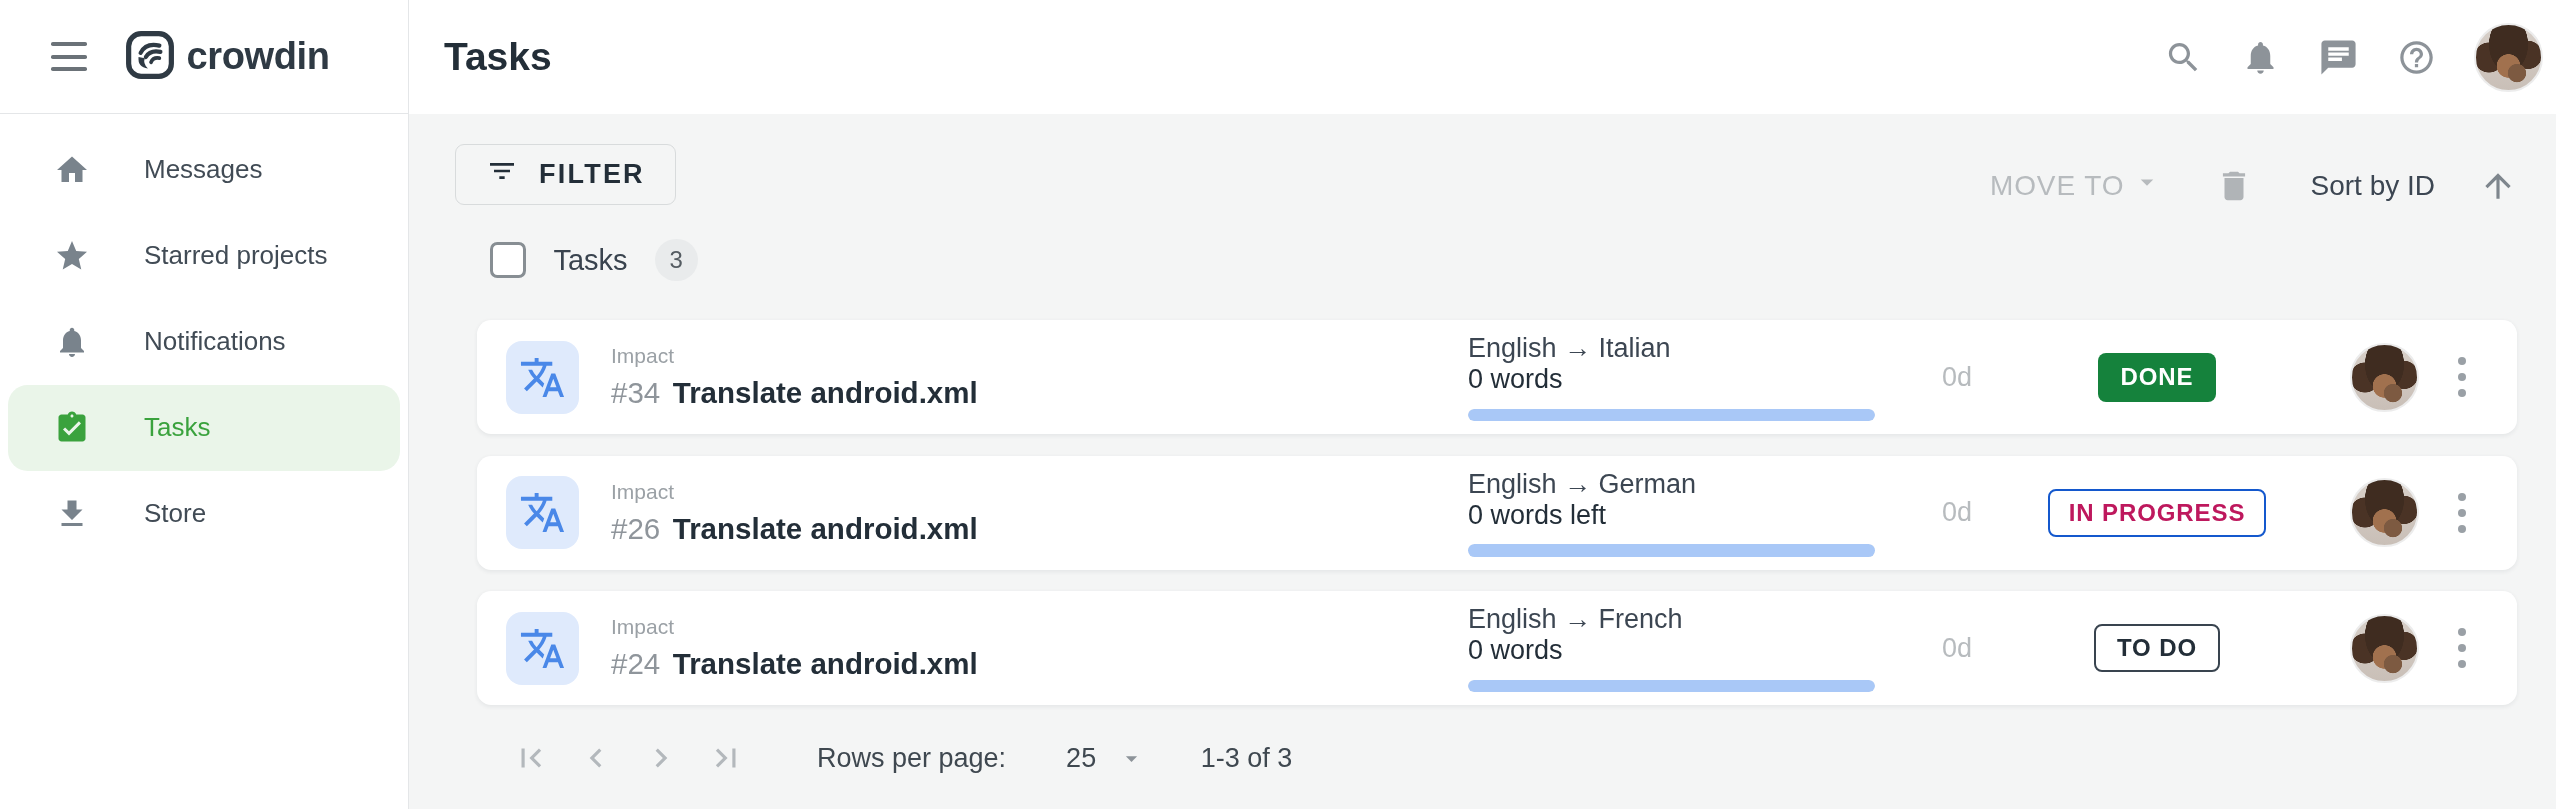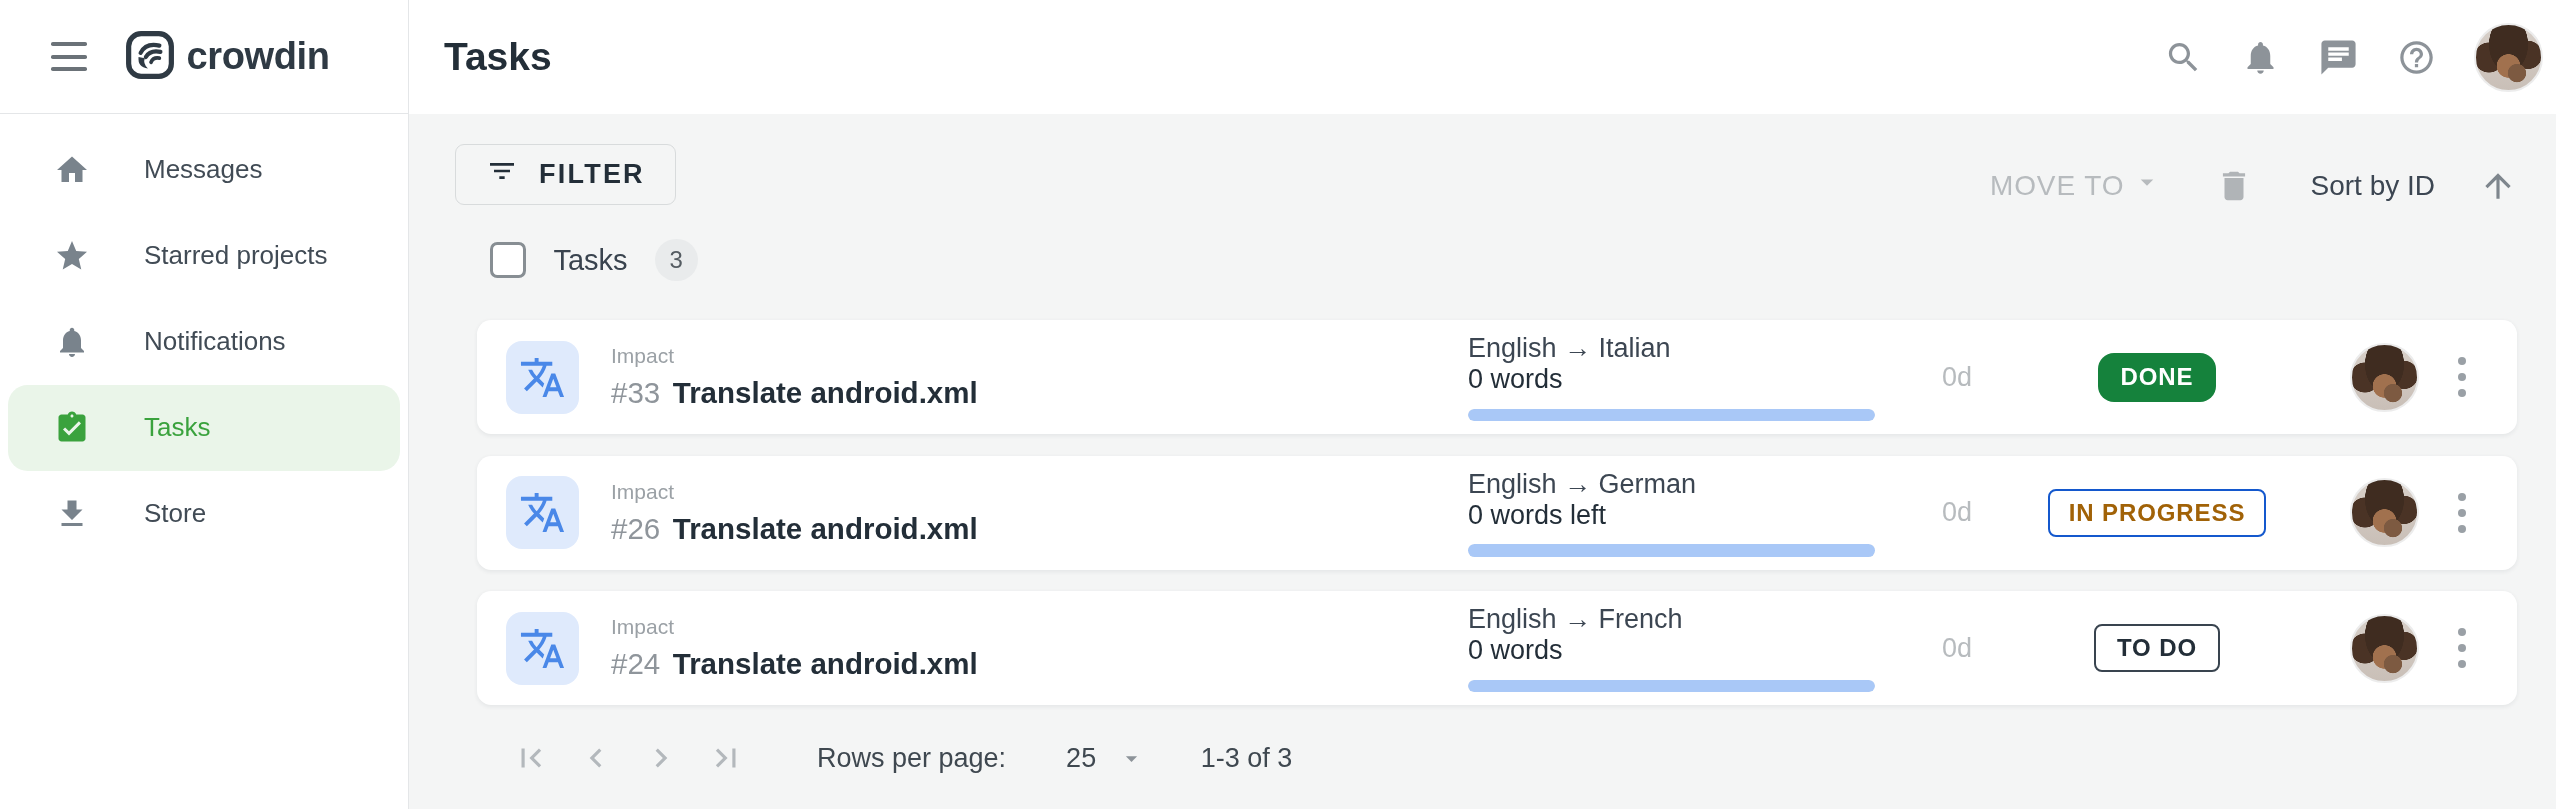--- a/index.html
+++ b/index.html
@@ -67,22 +67,22 @@
   .task-title{font-weight:700;color:#232e38;}
   .task-progress{width:407px;flex:none;display:flex;flex-direction:column;gap:13.4px;}
   .lang-row{display:flex;justify-content:space-between;align-items:baseline;font-size:27px;flex-direction:column;}
   .lang-pair{color:#3c4652;}
   .words-left{color:#232e38;}
   .bar{height:12.5px;border-radius:6.3px;background:#e9edf2;overflow:hidden;}
   .bar-fill{height:100%;background:#a9c8f7;border-radius:6.3px;}
   .task-duration{width:72px;margin-left:67px;flex:none;font-size:27px;color:#b7bbbe;}
   .task-status{width:286px;flex:none;display:flex;justify-content:center;}
   .status-badge{font-size:24px;font-weight:700;letter-spacing:0.9px;border-radius:8px;white-space:nowrap;}
-  .st-done{background:#15823c;color:#fff;padding:10.7px 23px;border-radius:16px;}
-  .st-in-progress{border:2.7px solid #1458cd;color:#a16207;padding:8px 19px;}
+  .st-done{background:#15823c;color:#fff;padding:10.7px 23px;}
+  .st-in-progress{border:2.7px solid #1458cd;color:#be185d;padding:8px 19px;}
   .st-todo{border:2.7px solid #39444f;color:#232e38;padding:8px 20.6px;}
   .task-avatar-wrap{margin-left:50px;flex:none;}
   .kebab{margin-left:23px;flex:none;width:39px;height:57px;display:flex;flex-direction:column;align-items:center;justify-content:center;gap:8px;background:none;border:none;cursor:pointer;}
   .kebab i{width:8px;height:8px;border-radius:50%;background:#9aa0a6;}
 
   .pagination{display:flex;align-items:center;margin-top:12.5px;padding-left:35px;height:63px;font-size:27px;color:#3f4850;}
   .pg-btn{background:none;border:none;padding:0;display:flex;align-items:center;color:#b3b8bc;cursor:pointer;margin-right:27px;}
   .rows-label{margin-left:45px;}
   .rows-select{margin-left:54px;display:flex;align-items:center;gap:21.5px;background:none;border:none;font-size:27px;color:#3f4850;cursor:pointer;}
   .rows-select .caret{color:#8d9399;display:flex;}
@@ -229,21 +229,21 @@
 
     <div class="cards">
         <div class="card">
         <div class="task-icon">
           <svg width="47" height="47" viewBox="0 0 24 24" fill="currentColor">
               <path d="M12.87 15.07l-2.54-2.51.03-.03c1.74-1.94 2.98-4.17 3.71-6.53H17V4h-7V2H8v2H1v1.99h11.17C11.5 7.92 10.44 9.75 9 11.35 8.07 10.32 7.3 9.19 6.69 8h-2c.73 1.63 1.73 3.17 2.98 4.56l-5.09 5.02L4 19l5-5 3.11 3.11.76-2.04zM18.5 10h-2L12 22h2l1.12-3h4.75L21 22h2l-4.5-12zm-2.62 7l1.62-4.33L19.12 17h-3.24z"></path>
             </svg>
         </div>
         <div class="task-titles">
           <span class="task-project">Impact</span>
-          <span class="task-name-line"><span class="task-id">#33</span><span class="task-title">Translate android.xml</span></span>
+          <span class="task-name-line"><span class="task-id">#34</span><span class="task-title">Translate android.xml</span></span>
         </div>
         <div class="task-progress">
           <div class="lang-row">
             <span class="lang-pair">English → Italian</span>
             <span class="words-left">0 words</span>
           </div>
           <div class="bar">
             <div class="bar-fill" style="width: 100%;"></div>
           </div>
         </div>

